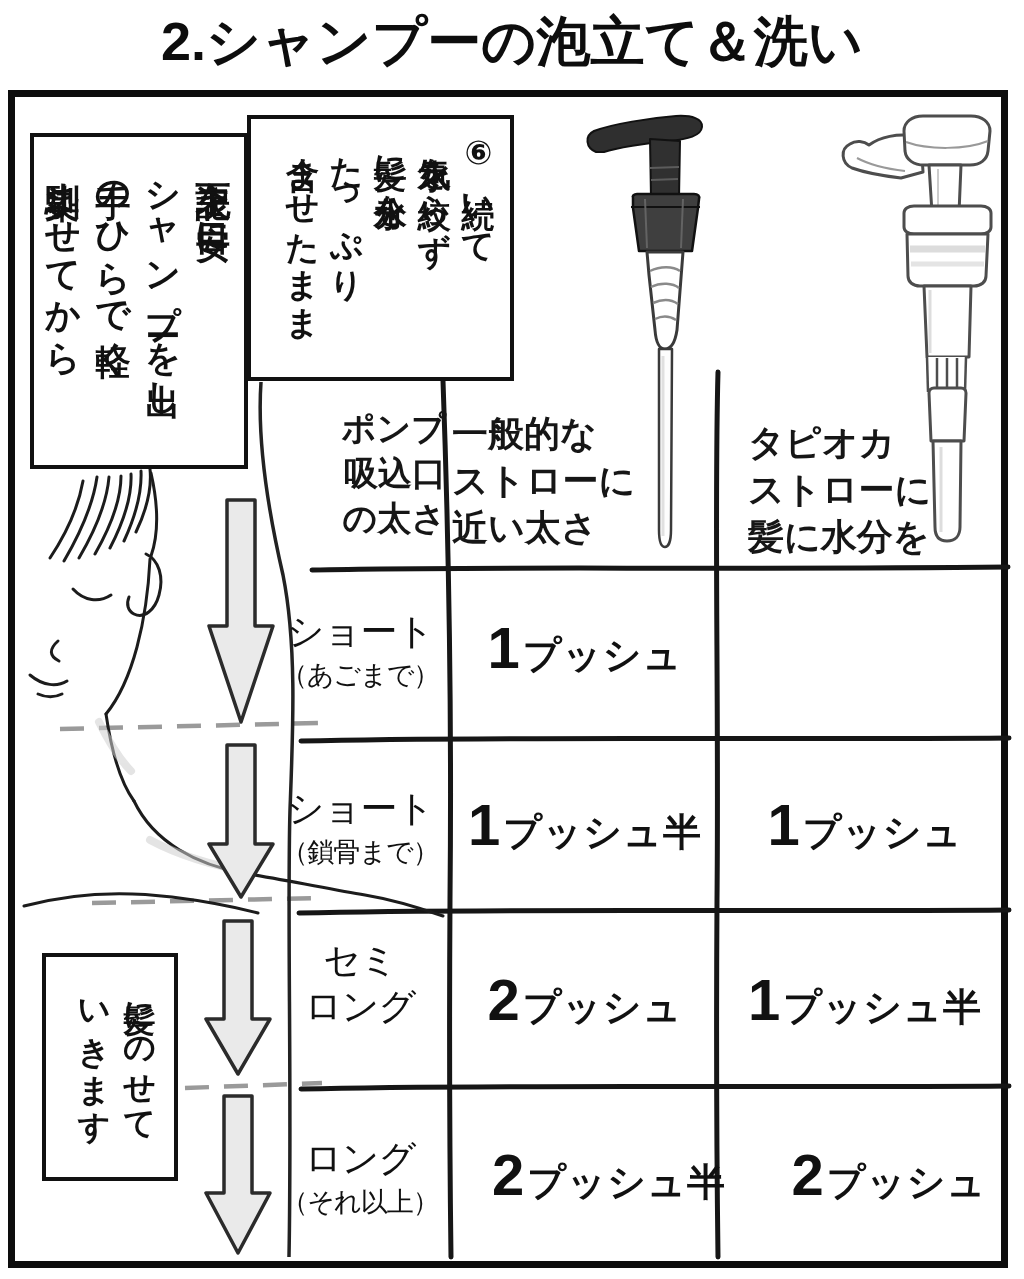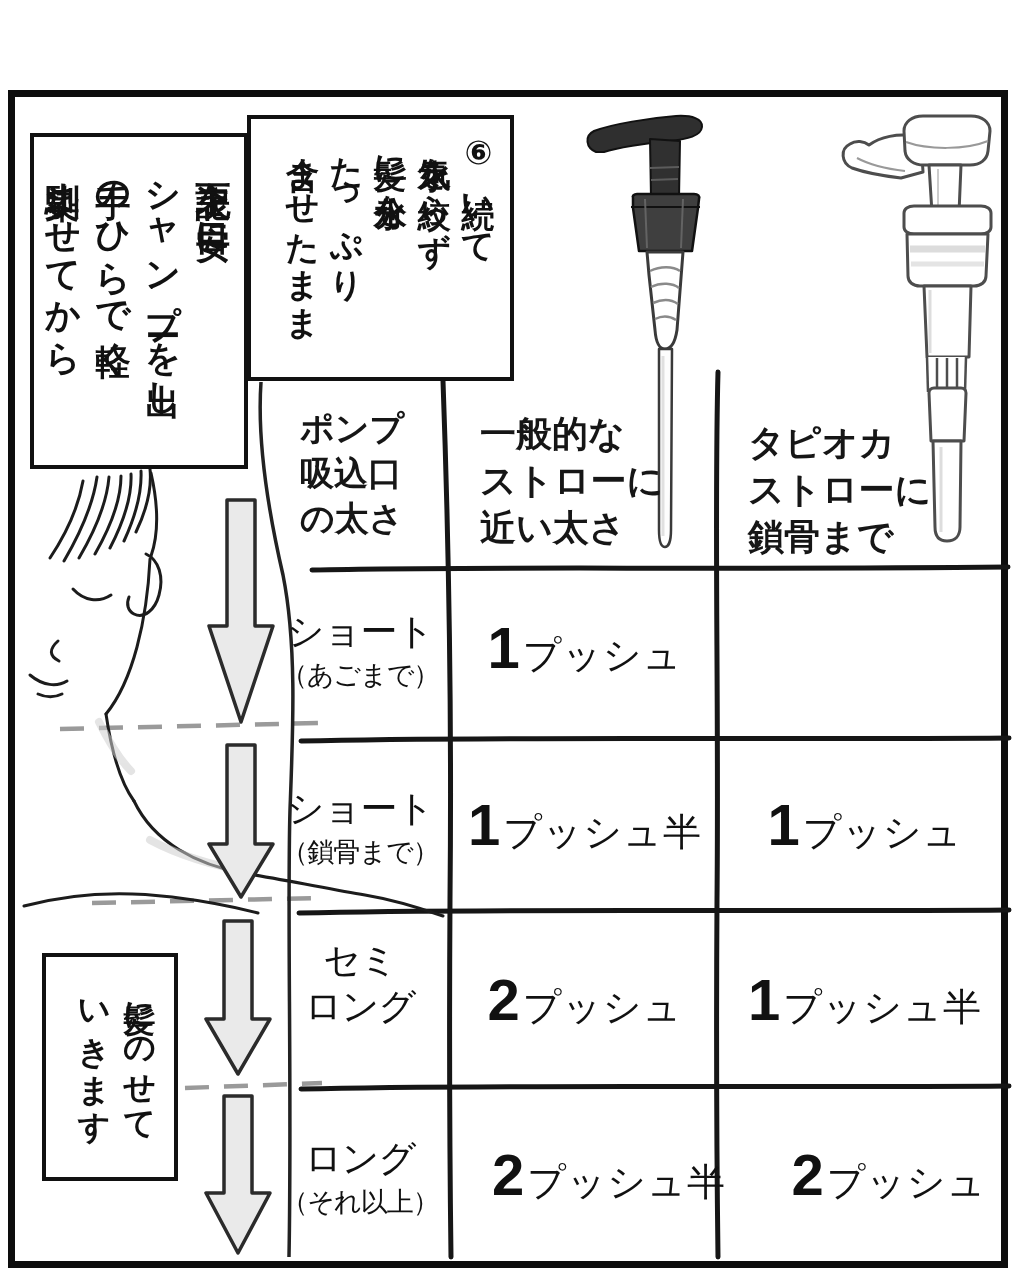--- a/index.html
+++ b/index.html
@@ -18,42 +18,43 @@
   .vtext  { writing-mode:vertical-rl; white-space:pre-line; }
 
   #bubble-step6 { left:247px; top:115px; width:267px; height:266px;
                   font-size:33px; line-height:1.33; font-weight:600; padding:14px 10px 0 0; }
   #bubble-guide { left:30px; top:133px; width:218px; height:336px;
                   font-size:35px; line-height:1.43; font-weight:600; padding:20px 6px 0 0; }
   #bubble-apply { left:42px; top:953px; width:136px; height:228px;
                   font-size:32px; line-height:1.42; font-weight:600; padding:22px 12px 0 0; z-index:3; }
 
   .hdr { position:absolute; z-index:2; white-space:pre-line; font-weight:700; color:#161616; }
-  #hdr-corner   { left:300px; top:406px; width:146px; text-align:left; font-size:34px; line-height:1.33; }
-  #hdr-standard { left:480px; top:410px; width:200px; font-size:36px; line-height:1.31; }
+  #hdr-corner   { left:300px; top:406px; width:146px; text-align:right; font-size:34px; line-height:1.33; }
+  #hdr-standard { left:452px; top:410px; width:200px; font-size:36px; line-height:1.31; }
   #hdr-tapioca  { left:748px; top:419px; width:200px; font-size:36px; line-height:1.31; }
 
   .rowlabel { position:absolute; left:268px; width:184px; text-align:center; z-index:2; }
   .rowlabel .name  { font-size:37px; font-weight:400; line-height:1.25; white-space:pre-line; letter-spacing:-1px; }
   .rowlabel .range { font-size:27px; font-weight:400; line-height:1.2; margin-top:4px; letter-spacing:-1px; }
   #row1-label { top:609px; } #row2-label { top:786px; } #row3-label { top:938px; } #row4-label { top:1136px; }
 
   .cell { position:absolute; z-index:2; text-align:center; white-space:nowrap; }
   .cell .big  { font-size:58px; font-weight:900; }
-  .cell .unit { font-size:38px; font-weight:400; margin-left:3px; letter-spacing:1px; }
+  .cell .unit { font-size:38px; font-weight:700; margin-left:3px; letter-spacing:1px; }
   .cell.std { left:452px; width:266px; }
   .cell.tap { left:722px; width:286px; }
   #r1-std,#r1-tap { top:614px; } #r2-std,#r2-tap { top:791px; }
   #r3-std,#r3-tap { top:966px; } #r4-std,#r4-tap { top:1141px;padding-left:24px; }
 </style>
 </head>
 <body>
 
 <div class="page">
 
+  <div class="title">2.シャンプーの泡立て＆洗い</div>
 
   <div class="frame"></div>
 
   <svg class="art" width="1024" height="1279" viewBox="0 0 1024 1279" aria-hidden="true">
 
     <g stroke="#9a9a9a" stroke-width="4.5" stroke-dasharray="24 15" fill="none">
       <path d="M60,729 L320,723"></path>
       <path d="M92,903 L322,898"></path>
       <path d="M185,1088 L322,1083"></path>
     </g>
@@ -159,21 +160,21 @@
 いきます</div>
 
   <div class="hdr" id="hdr-corner">ポンプ
 吸込口
 の太さ</div>
   <div class="hdr" id="hdr-standard">一般的な
 ストローに
 近い太さ</div>
   <div class="hdr" id="hdr-tapioca">タピオカ
 ストローに
-鎖骨まで</div>
+髪に水分を</div>
 
   <div class="rowlabel" id="row1-label">
     <div class="name">ショート</div>
     <div class="range">（あごまで）</div>
   </div>
   <div class="rowlabel" id="row2-label">
     <div class="name">ショート</div>
     <div class="range">（鎖骨まで）</div>
   </div>
   <div class="rowlabel" id="row3-label">

